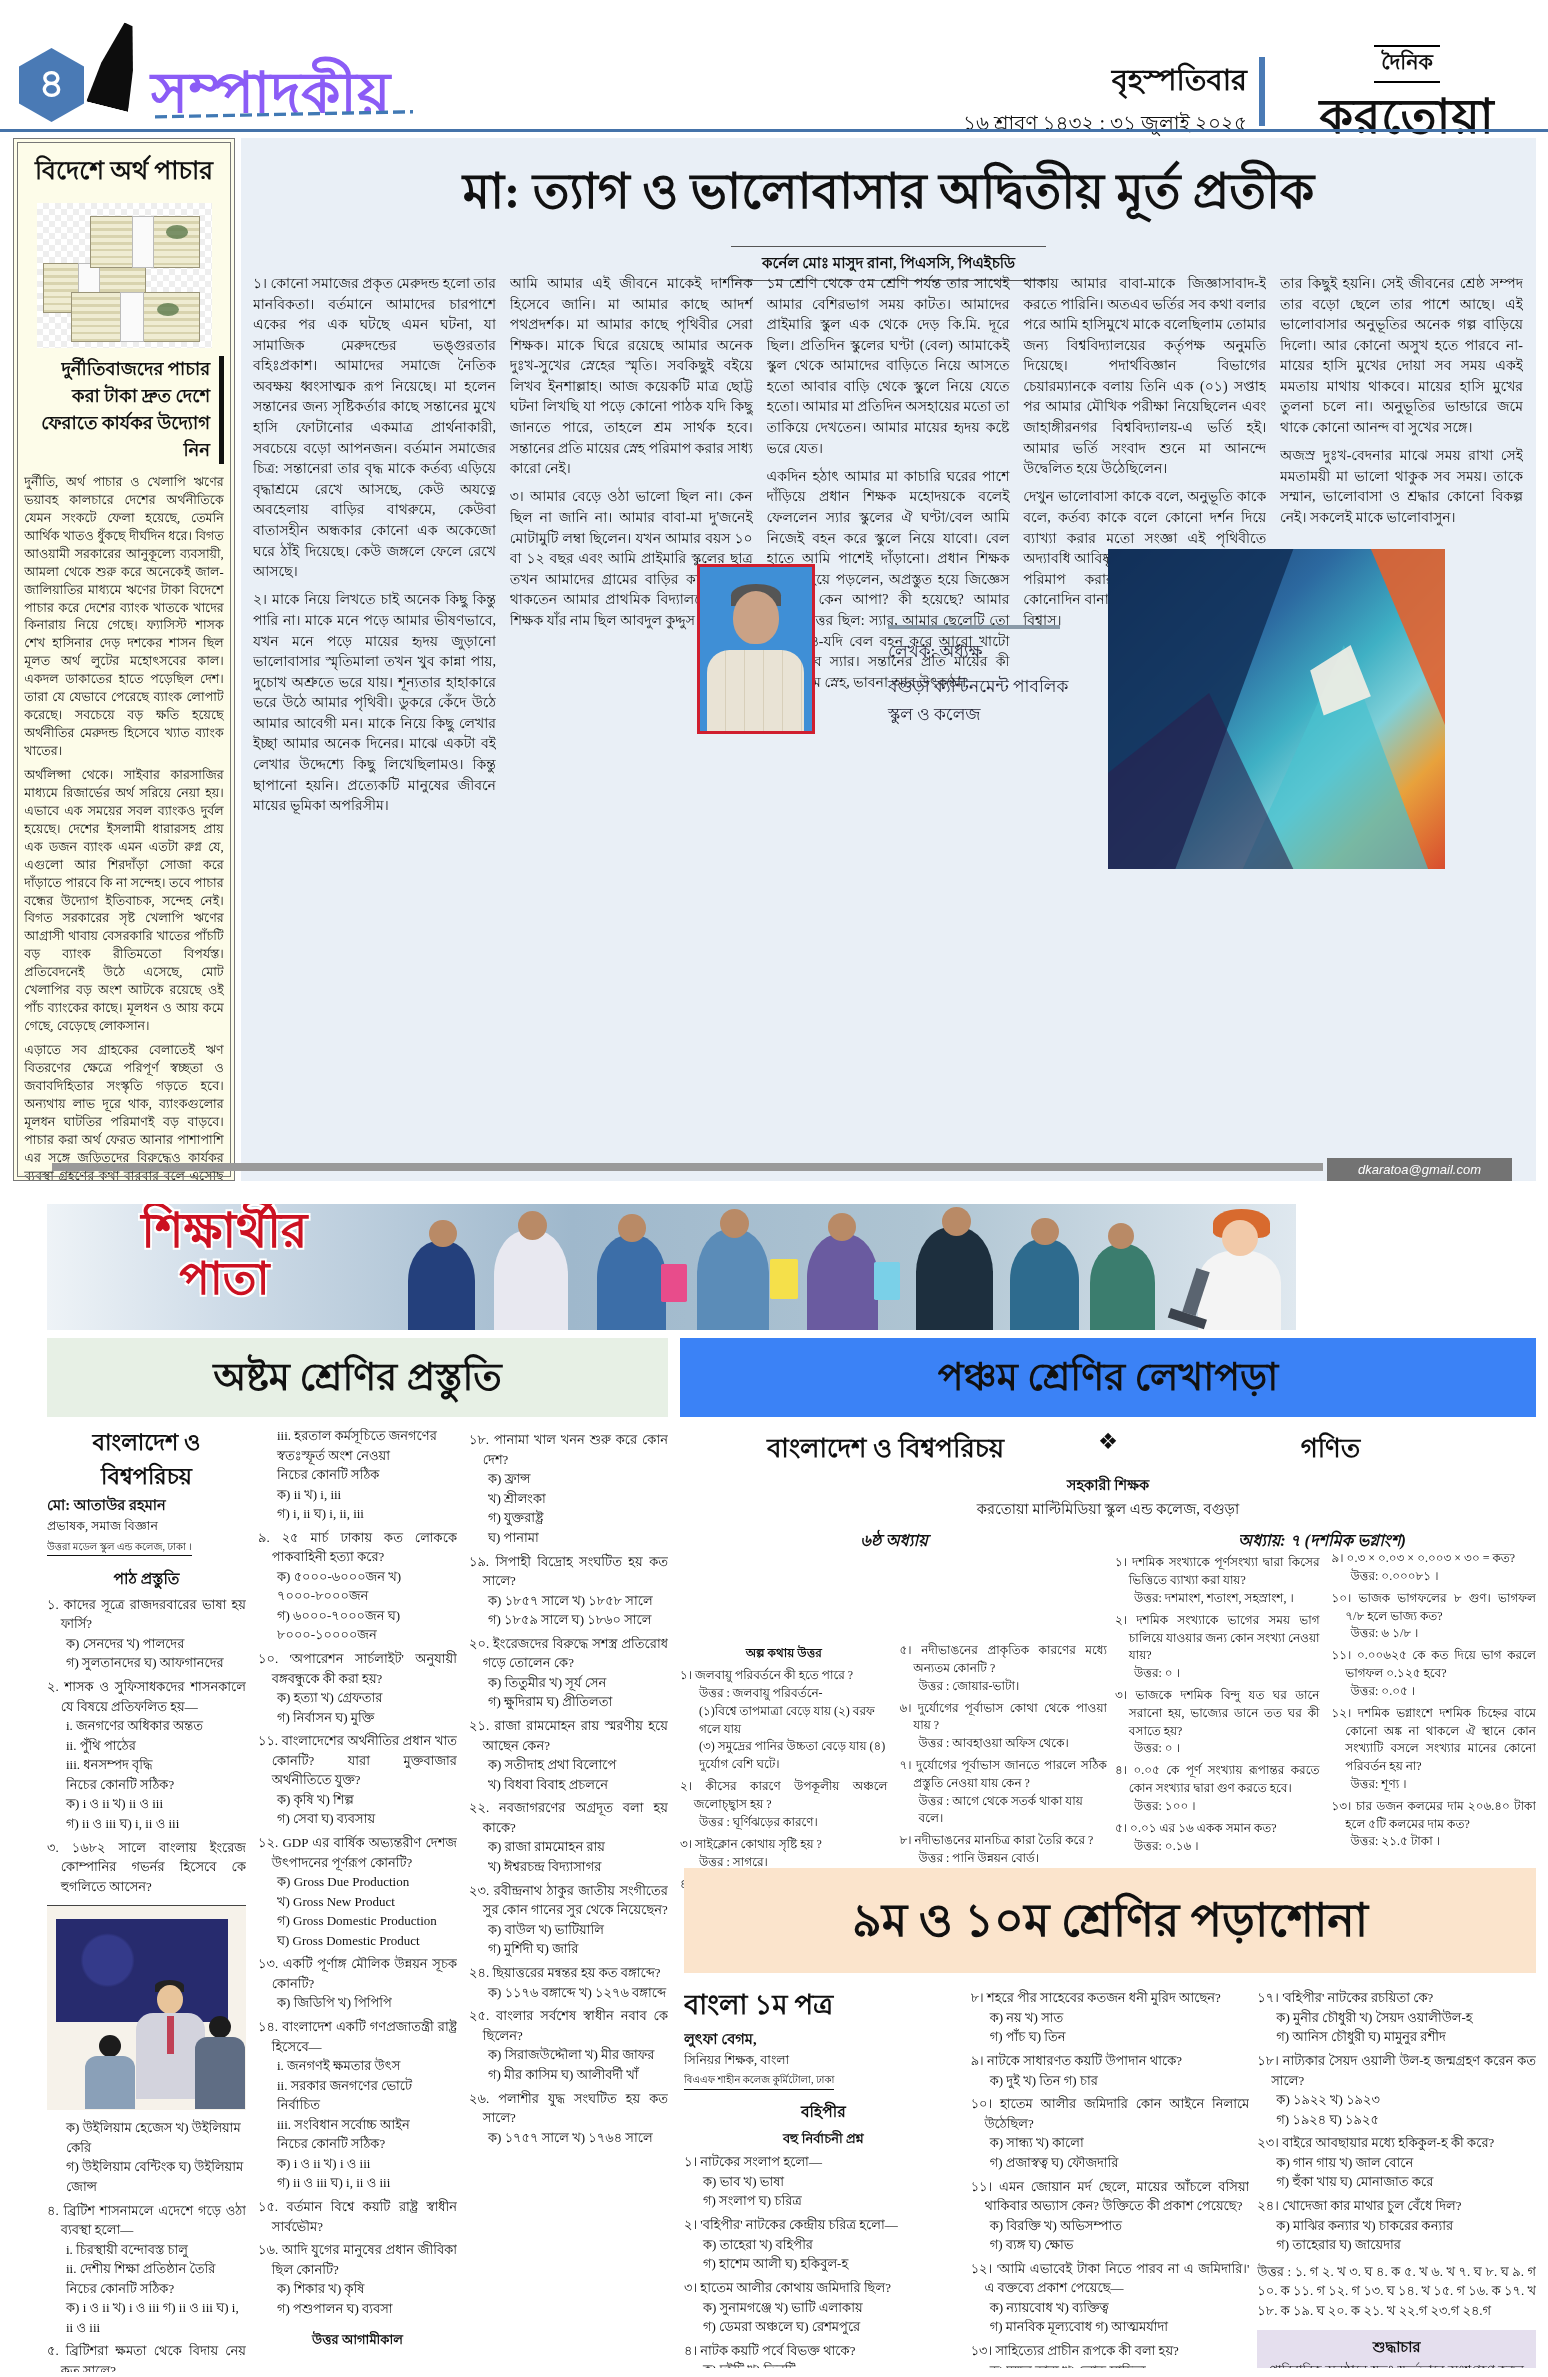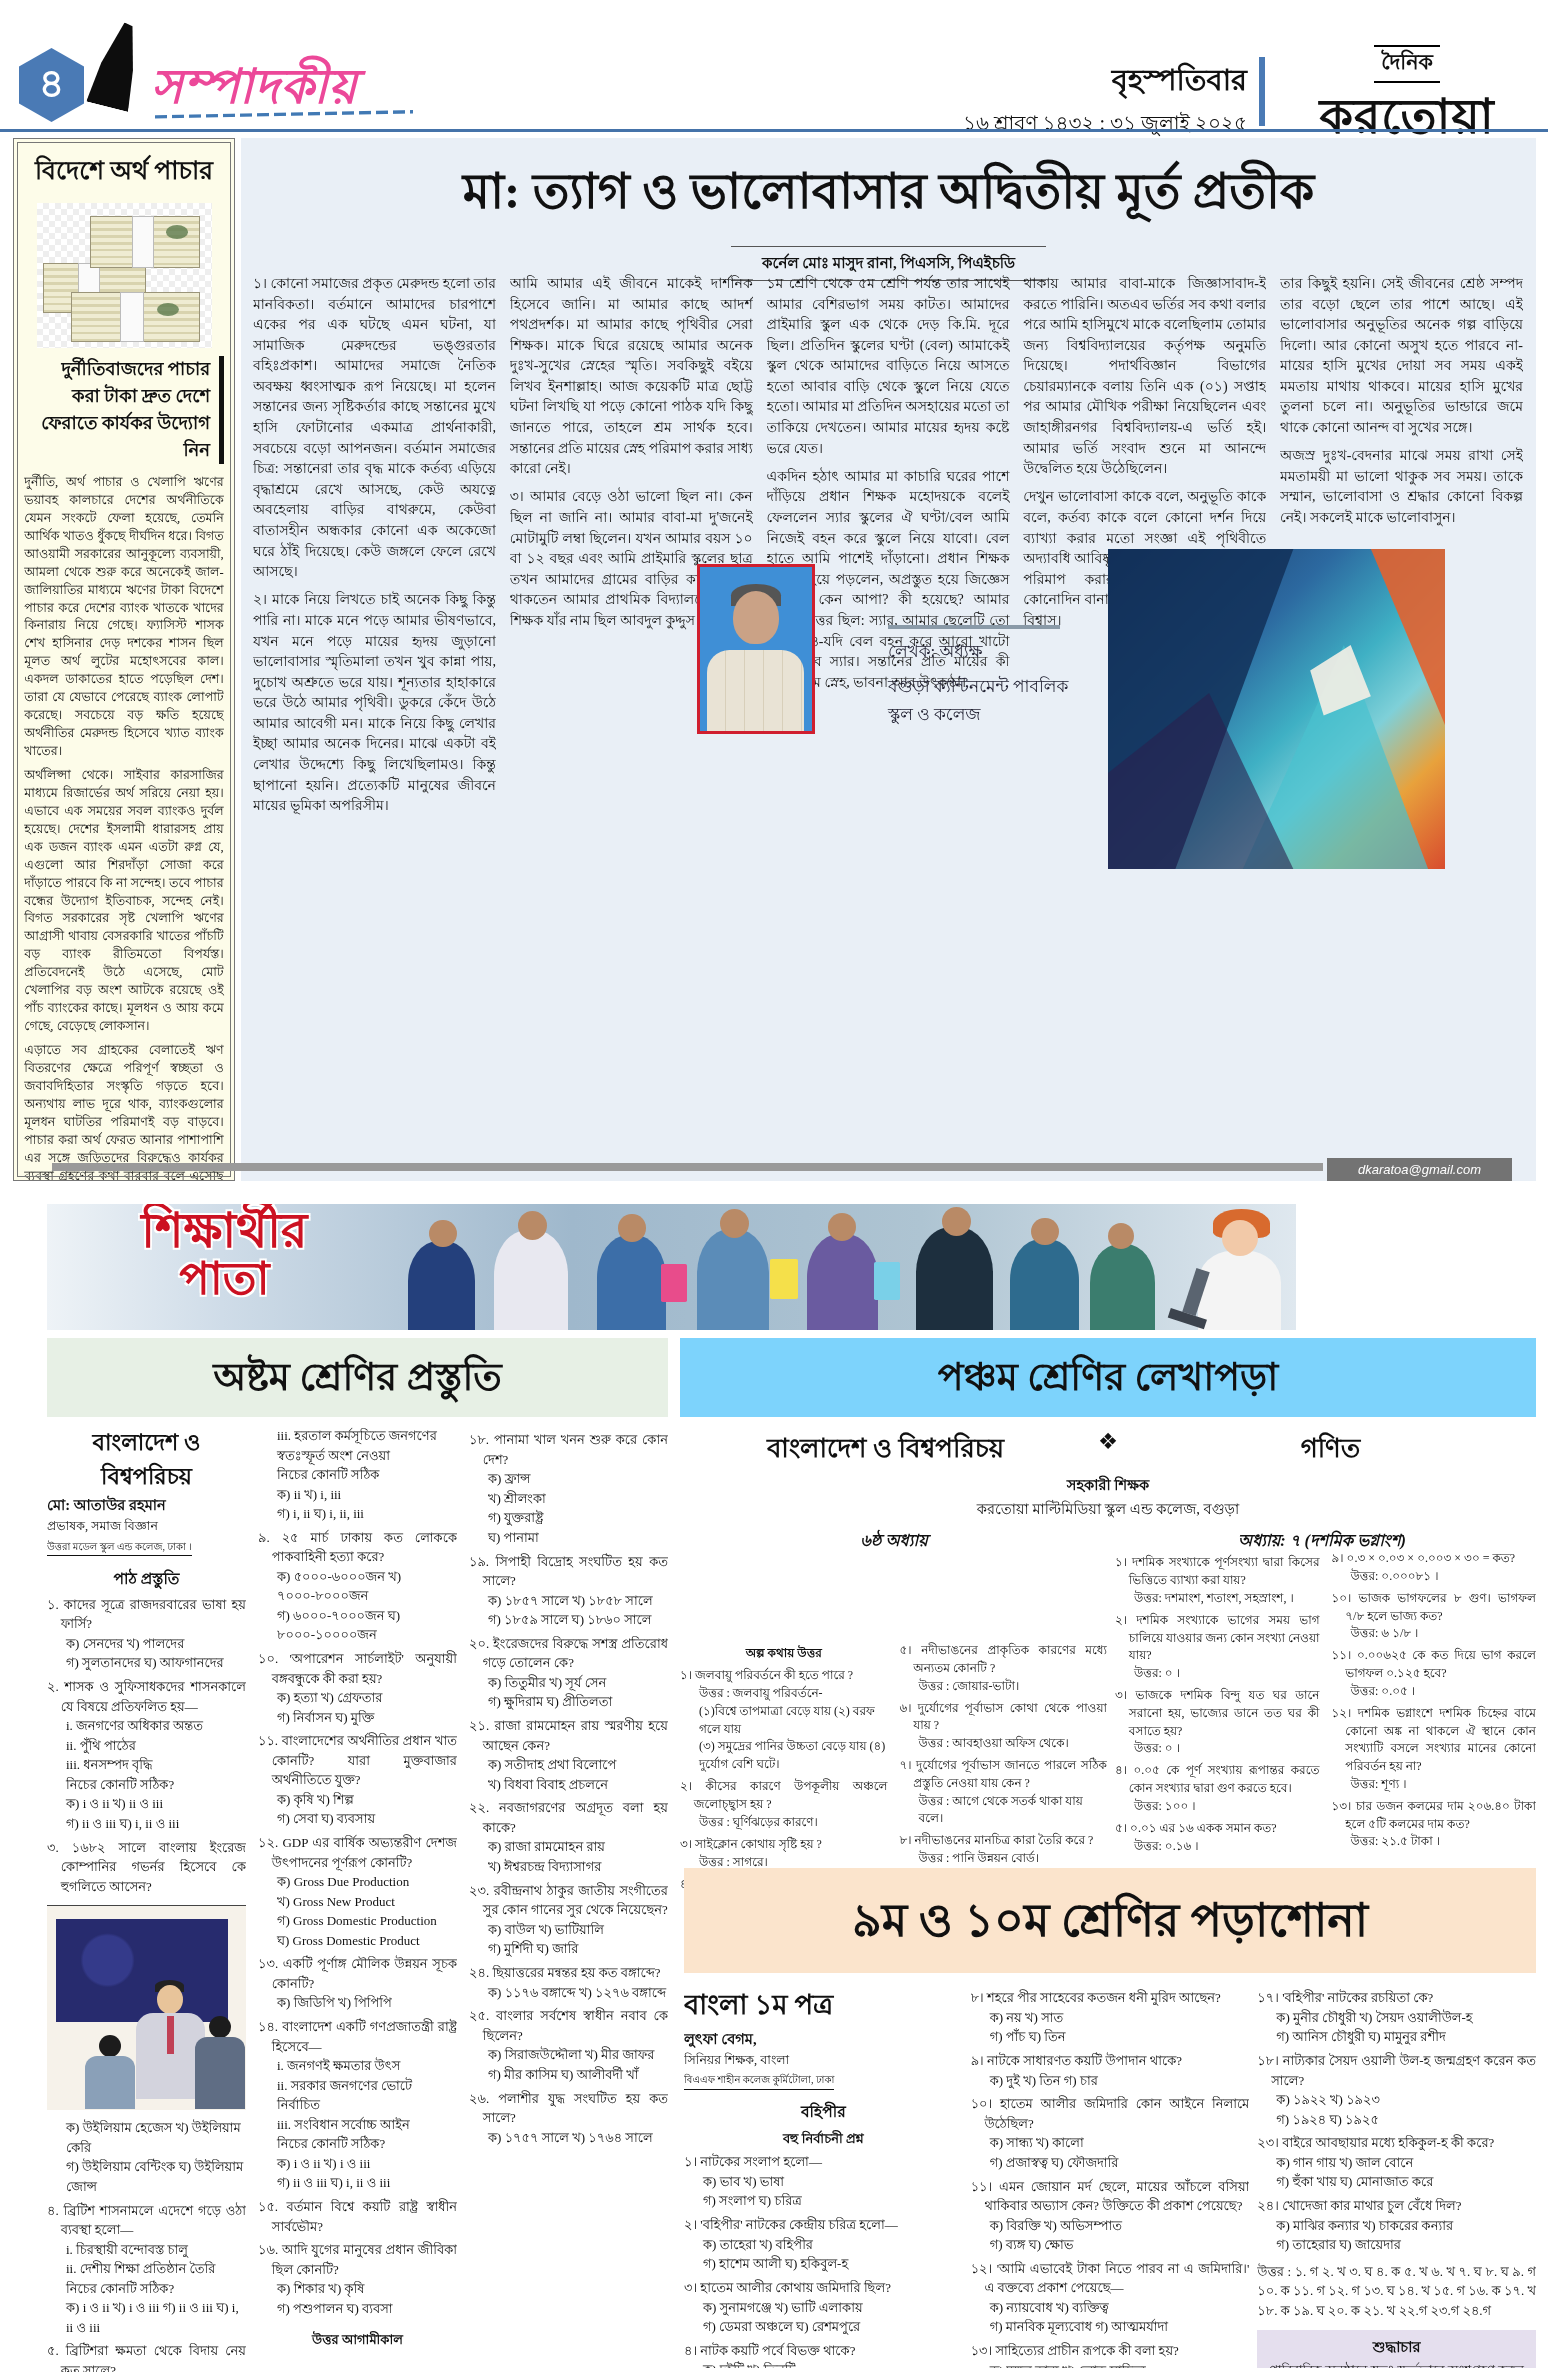--- a/index.html
+++ b/index.html
@@ -6,21 +6,21 @@
   body { background:#d9d9d9; font-family:"Liberation Serif", serif; }
   #page { position:relative; width:1548px; height:2377px; background:#ffffff; margin:0 auto; overflow:hidden; color:#111; }
   .abs { position:absolute; }
 
   
   .page-badge { left:19px; top:48px; width:65px; height:74px; background:#4a7ab5;
     clip-path:polygon(50% 0,100% 25%,100% 75%,50% 100%,0 75%,0 25%);
     display:flex; align-items:center; justify-content:center; color:#fff; font-size:40px; font-weight:bold; }
   .quill { left:96px; top:22.4px; width:43px; height:86px; background:#0d0d0d;
     clip-path:polygon(42% 0,62% 2%,88% 52%,100% 100%,0 100%,12% 52%); transform:rotate(14deg); }
-  .section-logo { left:151px; top:50px; font-size:48px; font-weight:bold; color:#ec4899; letter-spacing:0.9px;font-style:italic; }
+  .section-logo { left:151px; top:50px; font-size:56px; font-weight:bold; color:#8b5cf6; letter-spacing:0.9px; }
   .logo-swash { left:155px; top:110px; width:258px; height:8.6px;
     background:repeating-linear-gradient(90deg,#4179b4 0 12px,transparent 12px 17px); clip-path:polygon(0 60%,100% 0,100% 40%,0 100%); }
   .weekday-block { left:929px; top:57px; width:318px; text-align:right; }
   .weekday { font-size:29px; font-weight:bold; }
   .dateline { font-size:20px; margin-top:1.7px; }
   .vbar { left:1259px; top:57px; width:6px; height:69px; background:#4a7ab5; }
   .paper-block { left:1278px; top:45px; width:258px; text-align:center; }
   .paper-top { display:inline-block; font-size:20.6px; font-weight:bold; border-top:2.6px solid #000; border-bottom:2.6px solid #000; padding:0 6.9px; }
   .paper-name { font-size:48px; font-weight:bold; letter-spacing:0.9px; margin-top:-3.4px; }
   .header-rule { left:0; top:129px; width:1548px; height:3.4px; background:#4573a9; }
@@ -78,21 +78,21 @@
   .book { position:absolute; border-radius:1.7px; }
   .girl-coat { position:absolute; right:15.5px; bottom:0; width:83px; height:79px; border-radius:40% 40% 0 0; background:#f4f4f4; }
   .girl-head { position:absolute; right:38px; top:15.5px; width:36px; height:36px; border-radius:50%; background:#f2c9a8; }
   .girl-hair { position:absolute; right:26px; top:5.2px; width:57px; height:29px; border-radius:50% 50% 20% 20%; background:#d86a2e; }
   .microscope { position:absolute; right:93px; bottom:15.5px; width:13.8px; height:46px; background:#5a6470; transform:rotate(18deg); }
   .microscope:after { content:""; position:absolute; left:-12px; bottom:-10.3px; width:38px; height:10.3px; background:#3c434d; }
 
   
   .sec-head { font-weight:bold; text-align:center; }
   .c8-head { left:47px; top:1338px; width:621px; height:79px; background:#e7f0e5; font-size:38px; line-height:79px; }
-  .c5-head { left:680px; top:1338px; width:856px; height:79px; background:#7dd3fc; font-size:38px; line-height:79px; }
+  .c5-head { left:680px; top:1338px; width:856px; height:79px; background:#3b82f6; font-size:38px; line-height:79px; }
   .c910-head { left:684px; top:1868px; width:852px; height:105px; background:#fbe4cc; font-size:46px; line-height:105px; }
 
   .c8-body { left:47px; top:1426px; width:621px; height:946px; display:flex; gap:12px; overflow:hidden; }
   .qcol { flex:1; overflow:hidden; font-size:13px; line-height:1.5; }
   .subj-title { text-align:center; font-size:22.4px; font-weight:bold; margin-bottom:1.7px; }
   .auth-name { font-size:14.6px; font-weight:bold; }
   .auth-line { font-size:12.5px; }
   .auth-inst { font-size:10px; border-bottom:1.7px solid #111; display:inline-block; padding-bottom:1.7px; margin-bottom:3.4px; }
   .mini-head { text-align:center; font-size:15.5px; font-weight:bold; margin:6.9px 0 5.2px 0; }
   .q { margin-top:4.3px; text-indent:-13.8px; padding-left:13.8px; text-align:justify; }

